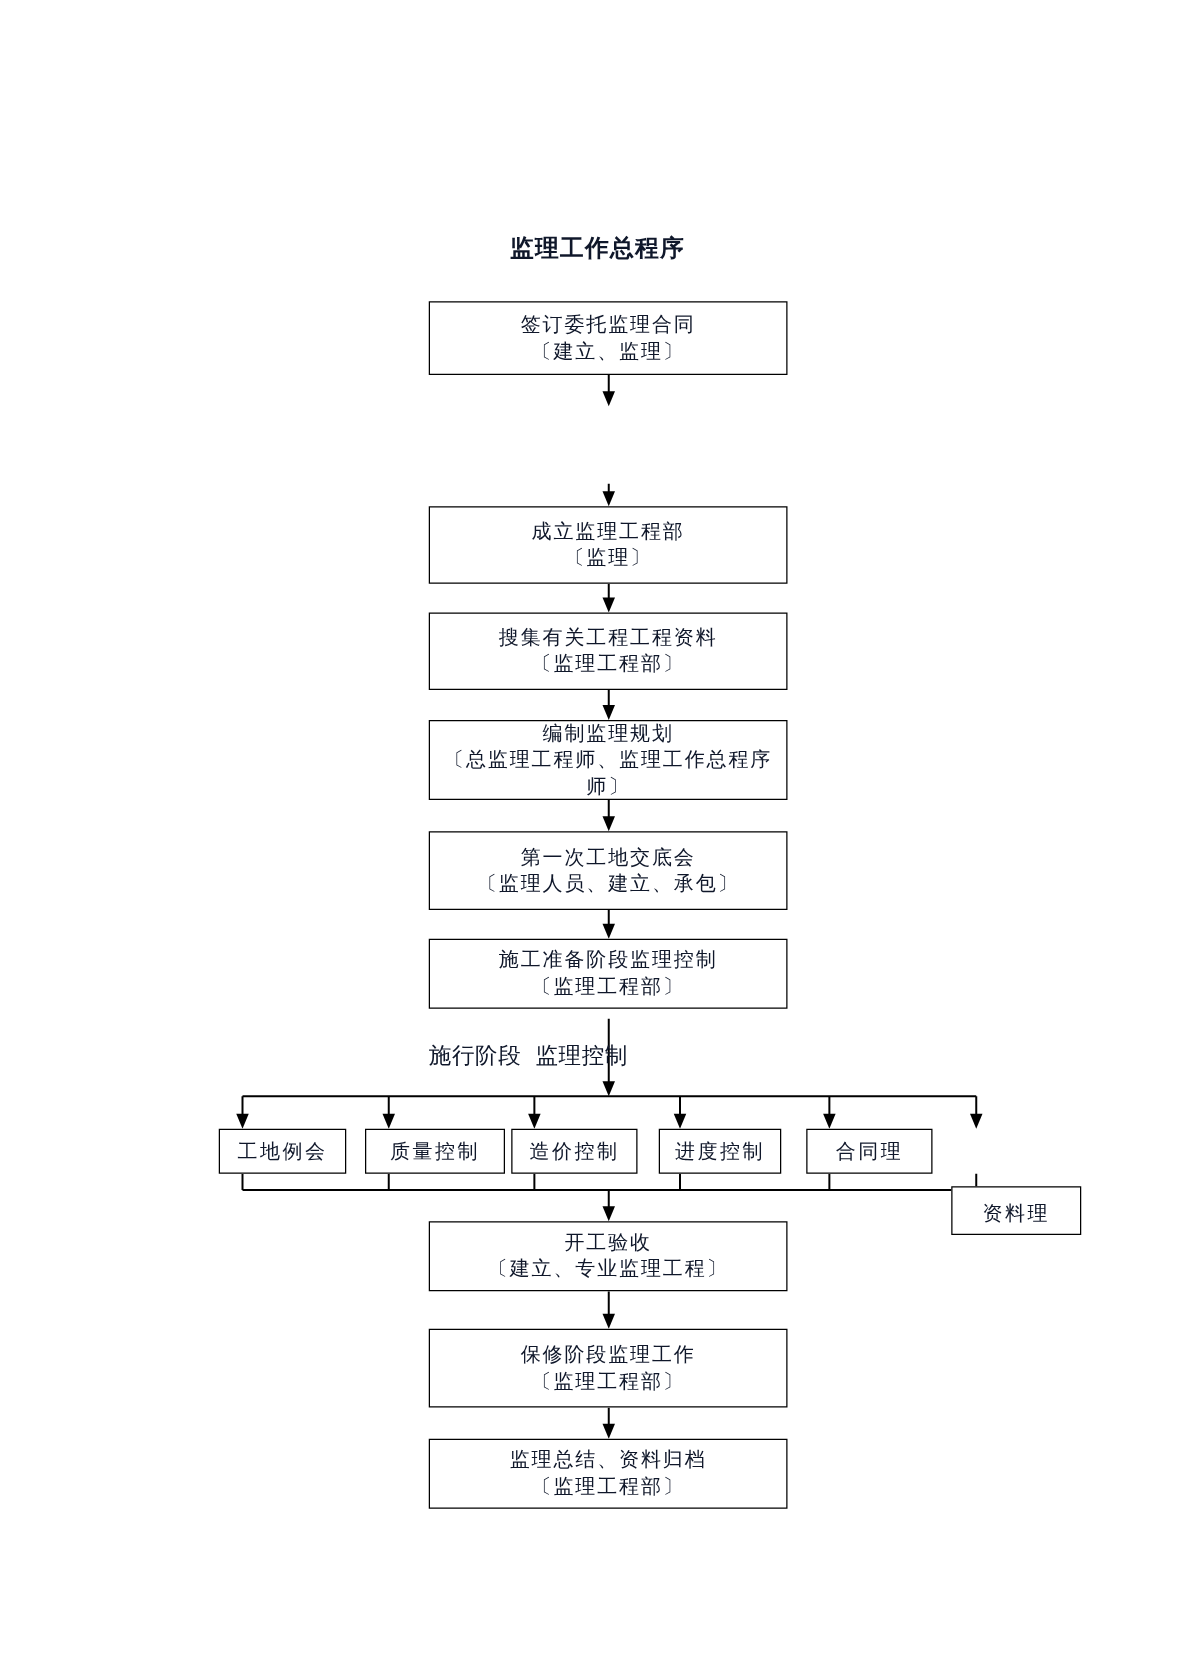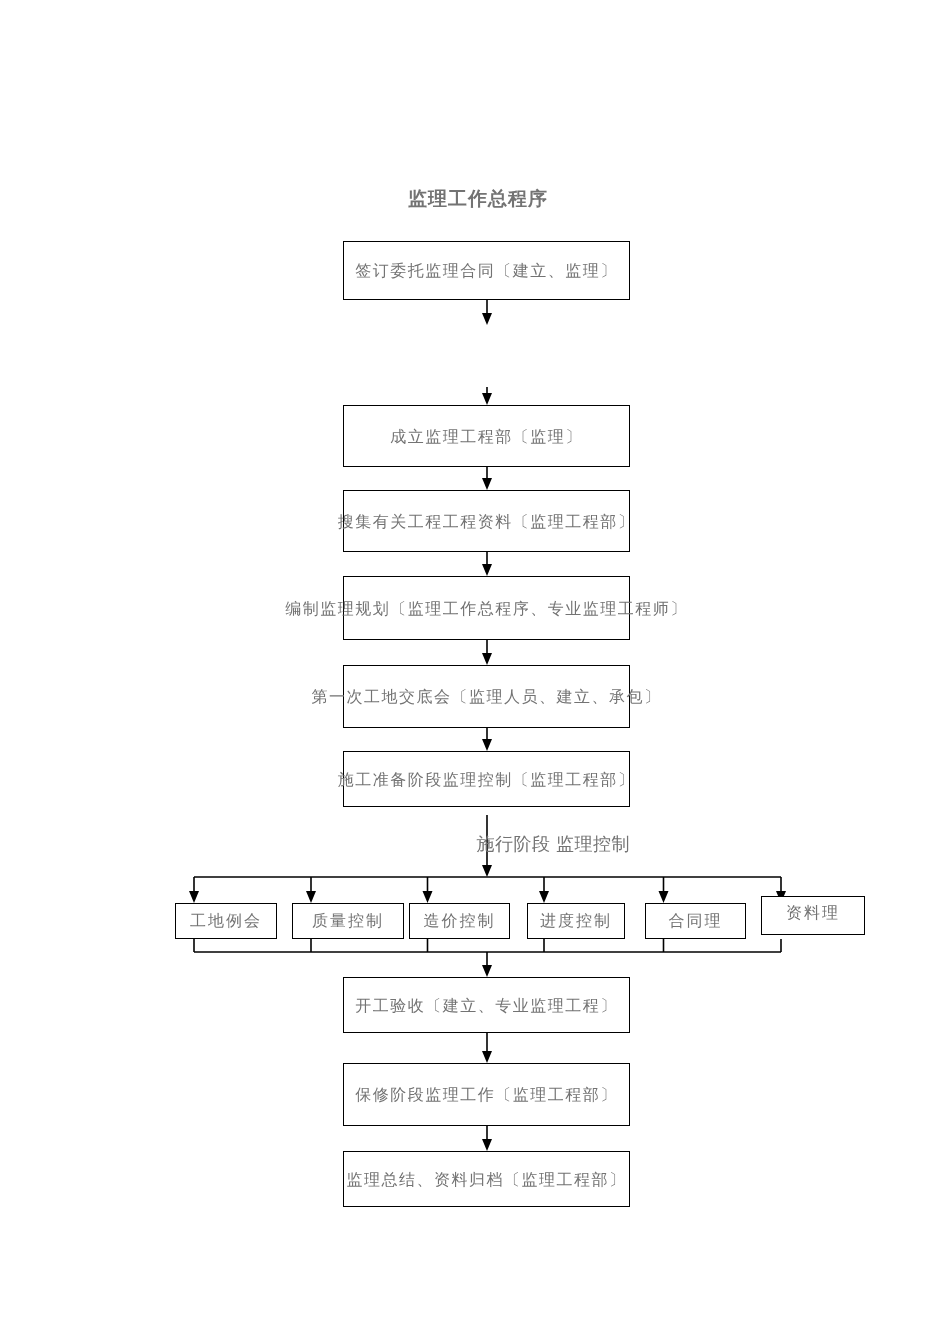--- a/index.html
+++ b/index.html
@@ -2,21 +2,21 @@
 <html><head>
 <meta charset="utf-8">
 <style>
   html, body { margin: 0; padding: 0; background: #ffffff; }
   .page {
     position: relative;
     width: 950px;
     height: 1344px;
     background: #ffffff;
     font-family: "Liberation Serif", serif;
-    color: #737373;
+    color: #0f172a;
     overflow: hidden;
   }
   .connectors {
     position: absolute;
     left: 0; top: 0;
     width: 950px; height: 1344px;
     z-index: 0;
     pointer-events: none;
   }
   .connectors line, .connectors path {
@@ -36,38 +36,38 @@
     z-index: 2;
   }
   .mbox {
     position: absolute;
     left: 343px;
     width: 287px;
     box-sizing: border-box;
     border: 1.6px solid #000000;
     background: #ffffff;
     display: flex;
-    flex-direction: row;
+    flex-direction: column;
     align-items: center;
     justify-content: center;
     z-index: 1;
     text-align: center;
   }
   .bl {
     font-size: 16px;
     line-height: 21px;
     letter-spacing: 1.5px;
     white-space: nowrap;
   }
   .stage-label {
     position: absolute;
     left: 343px; top: 832px;
     width: 287px;
-    text-align: right;
-    font-family: Liberation Sans, sans-serif;
+    text-align: left;
+    font-family: Liberation Mono, monospace;
     font-size: 18px;
     letter-spacing: 0.5px;
     z-index: 2;
     white-space: nowrap;
   }
   .pbox {
     position: absolute;
     top: 903px;
     height: 36px;
     box-sizing: border-box;
@@ -170,21 +170,21 @@
   <div class="mbox" style="top:405px;height:62px">
     <div class="bl">成立监理工程部</div>
     <div class="bl">〔监理〕</div>
   </div>
   <div class="mbox" style="top:490px;height:62px">
     <div class="bl">搜集有关工程工程资料</div>
     <div class="bl">〔监理工程部〕</div>
   </div>
   <div class="mbox" style="top:576px;height:64px">
     <div class="bl">编制监理规划</div>
-    <div class="bl">〔监理工作总程序、专业监理工程</div>
+    <div class="bl">〔总监理工程师、监理工作总程序</div>
     <div class="bl">师〕</div>
   </div>
   <div class="mbox" style="top:665px;height:63px">
     <div class="bl">第一次工地交底会</div>
     <div class="bl">〔监理人员、建立、承包〕</div>
   </div>
   <div class="mbox" style="top:751px;height:56px">
     <div class="bl">施工准备阶段监理控制</div>
     <div class="bl">〔监理工程部〕</div>
   </div>
@@ -199,21 +199,21 @@
   </div>
   <div class="pbox" style="left:377px;width:101px">
     <span>造价控制</span>
   </div>
   <div class="pbox" style="left:495px;width:98px">
     <span>进度控制</span>
   </div>
   <div class="pbox" style="left:613px;width:101px">
     <span>合同理</span>
   </div>
-  <div class="pbox" style="left:729px;width:104px;top:896px;height:39px;align-items:flex-start;padding-top:6px">
+  <div class="pbox" style="left:729px;width:104px;top:949px;height:39px;align-items:center;padding-top:6px">
     <span>资料理</span>
   </div>
 
   <div class="mbox" style="top:977px;height:56px">
     <div class="bl">开工验收</div>
     <div class="bl">〔建立、专业监理工程〕</div>
   </div>
   <div class="mbox" style="top:1063px;height:63px">
     <div class="bl">保修阶段监理工作</div>
     <div class="bl">〔监理工程部〕</div>

